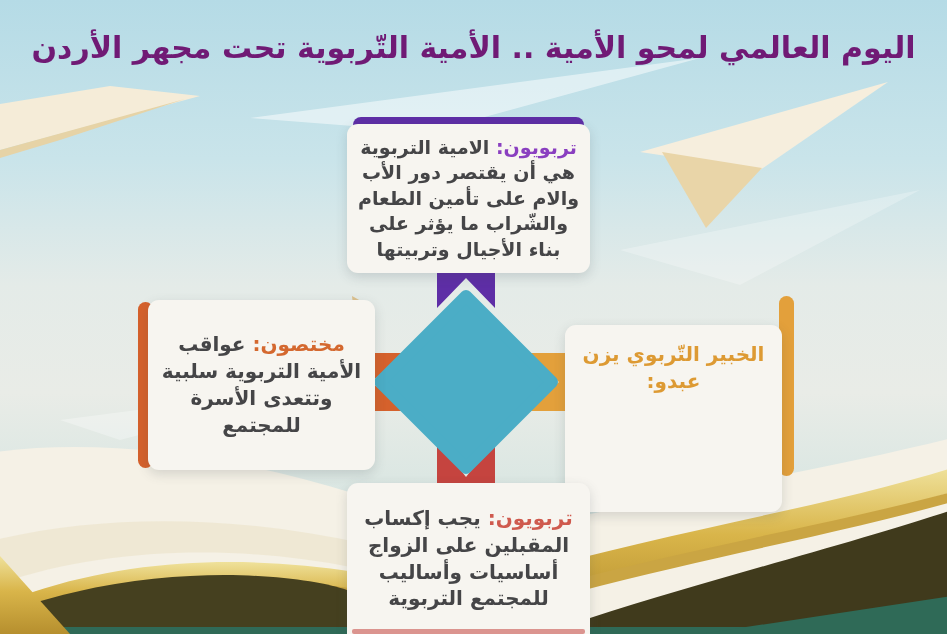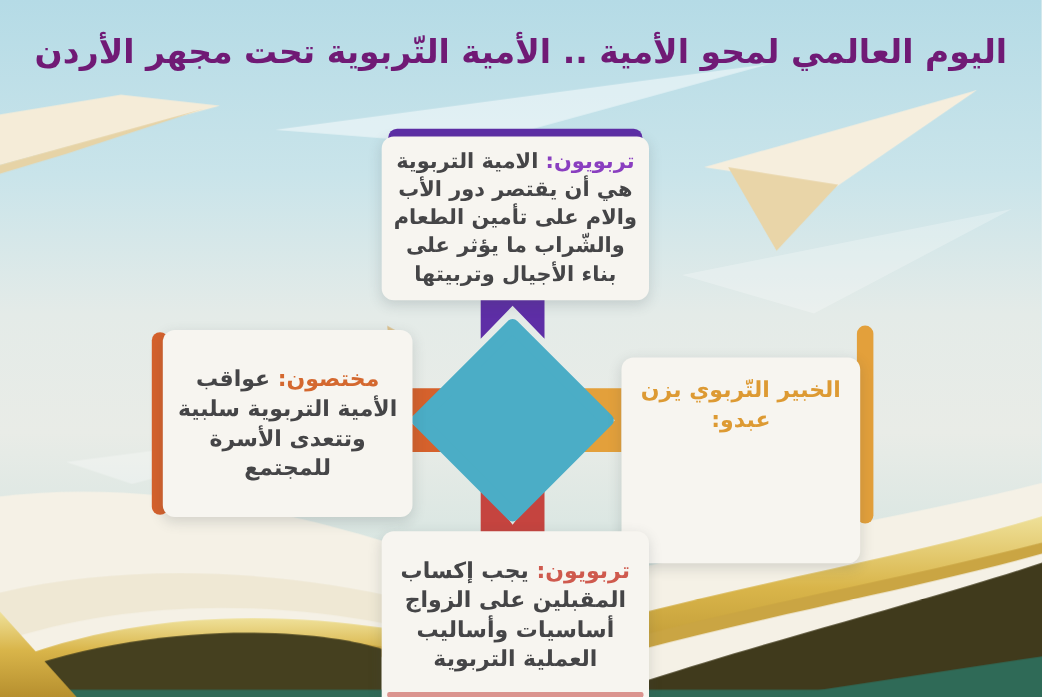--- a/index.html
+++ b/index.html
@@ -136,18 +136,18 @@
 
   <div class="node node-right" style="--accent: #e3a03b; --label-color: #dd9a33;">
     <div class="bar"></div>
     <div class="bubble">
       <div class="txt"><span class="label">الخبير التّربوي يزن عبدو:</span><br></div>
     </div>
   </div>
 
   <div class="node node-bottom" style="--accent: #c5443f; --label-color: #cf5a4e;">
     <div class="bubble">
-      <div class="txt"><span class="label">تربويون:</span> <span>يجب إكساب المقبلين على الزواج أساسيات وأساليب العملية التربوية</span></div>
+      <div class="txt"><span class="label">تربويون:</span> <span>يجب إكساب المقبلين على الزواج أساسيات وأساليب للمجتمع التربوية</span></div>
       <div class="bottom-strip"></div>
     </div>
   </div>
 
 </div>
 
 </body></html>

